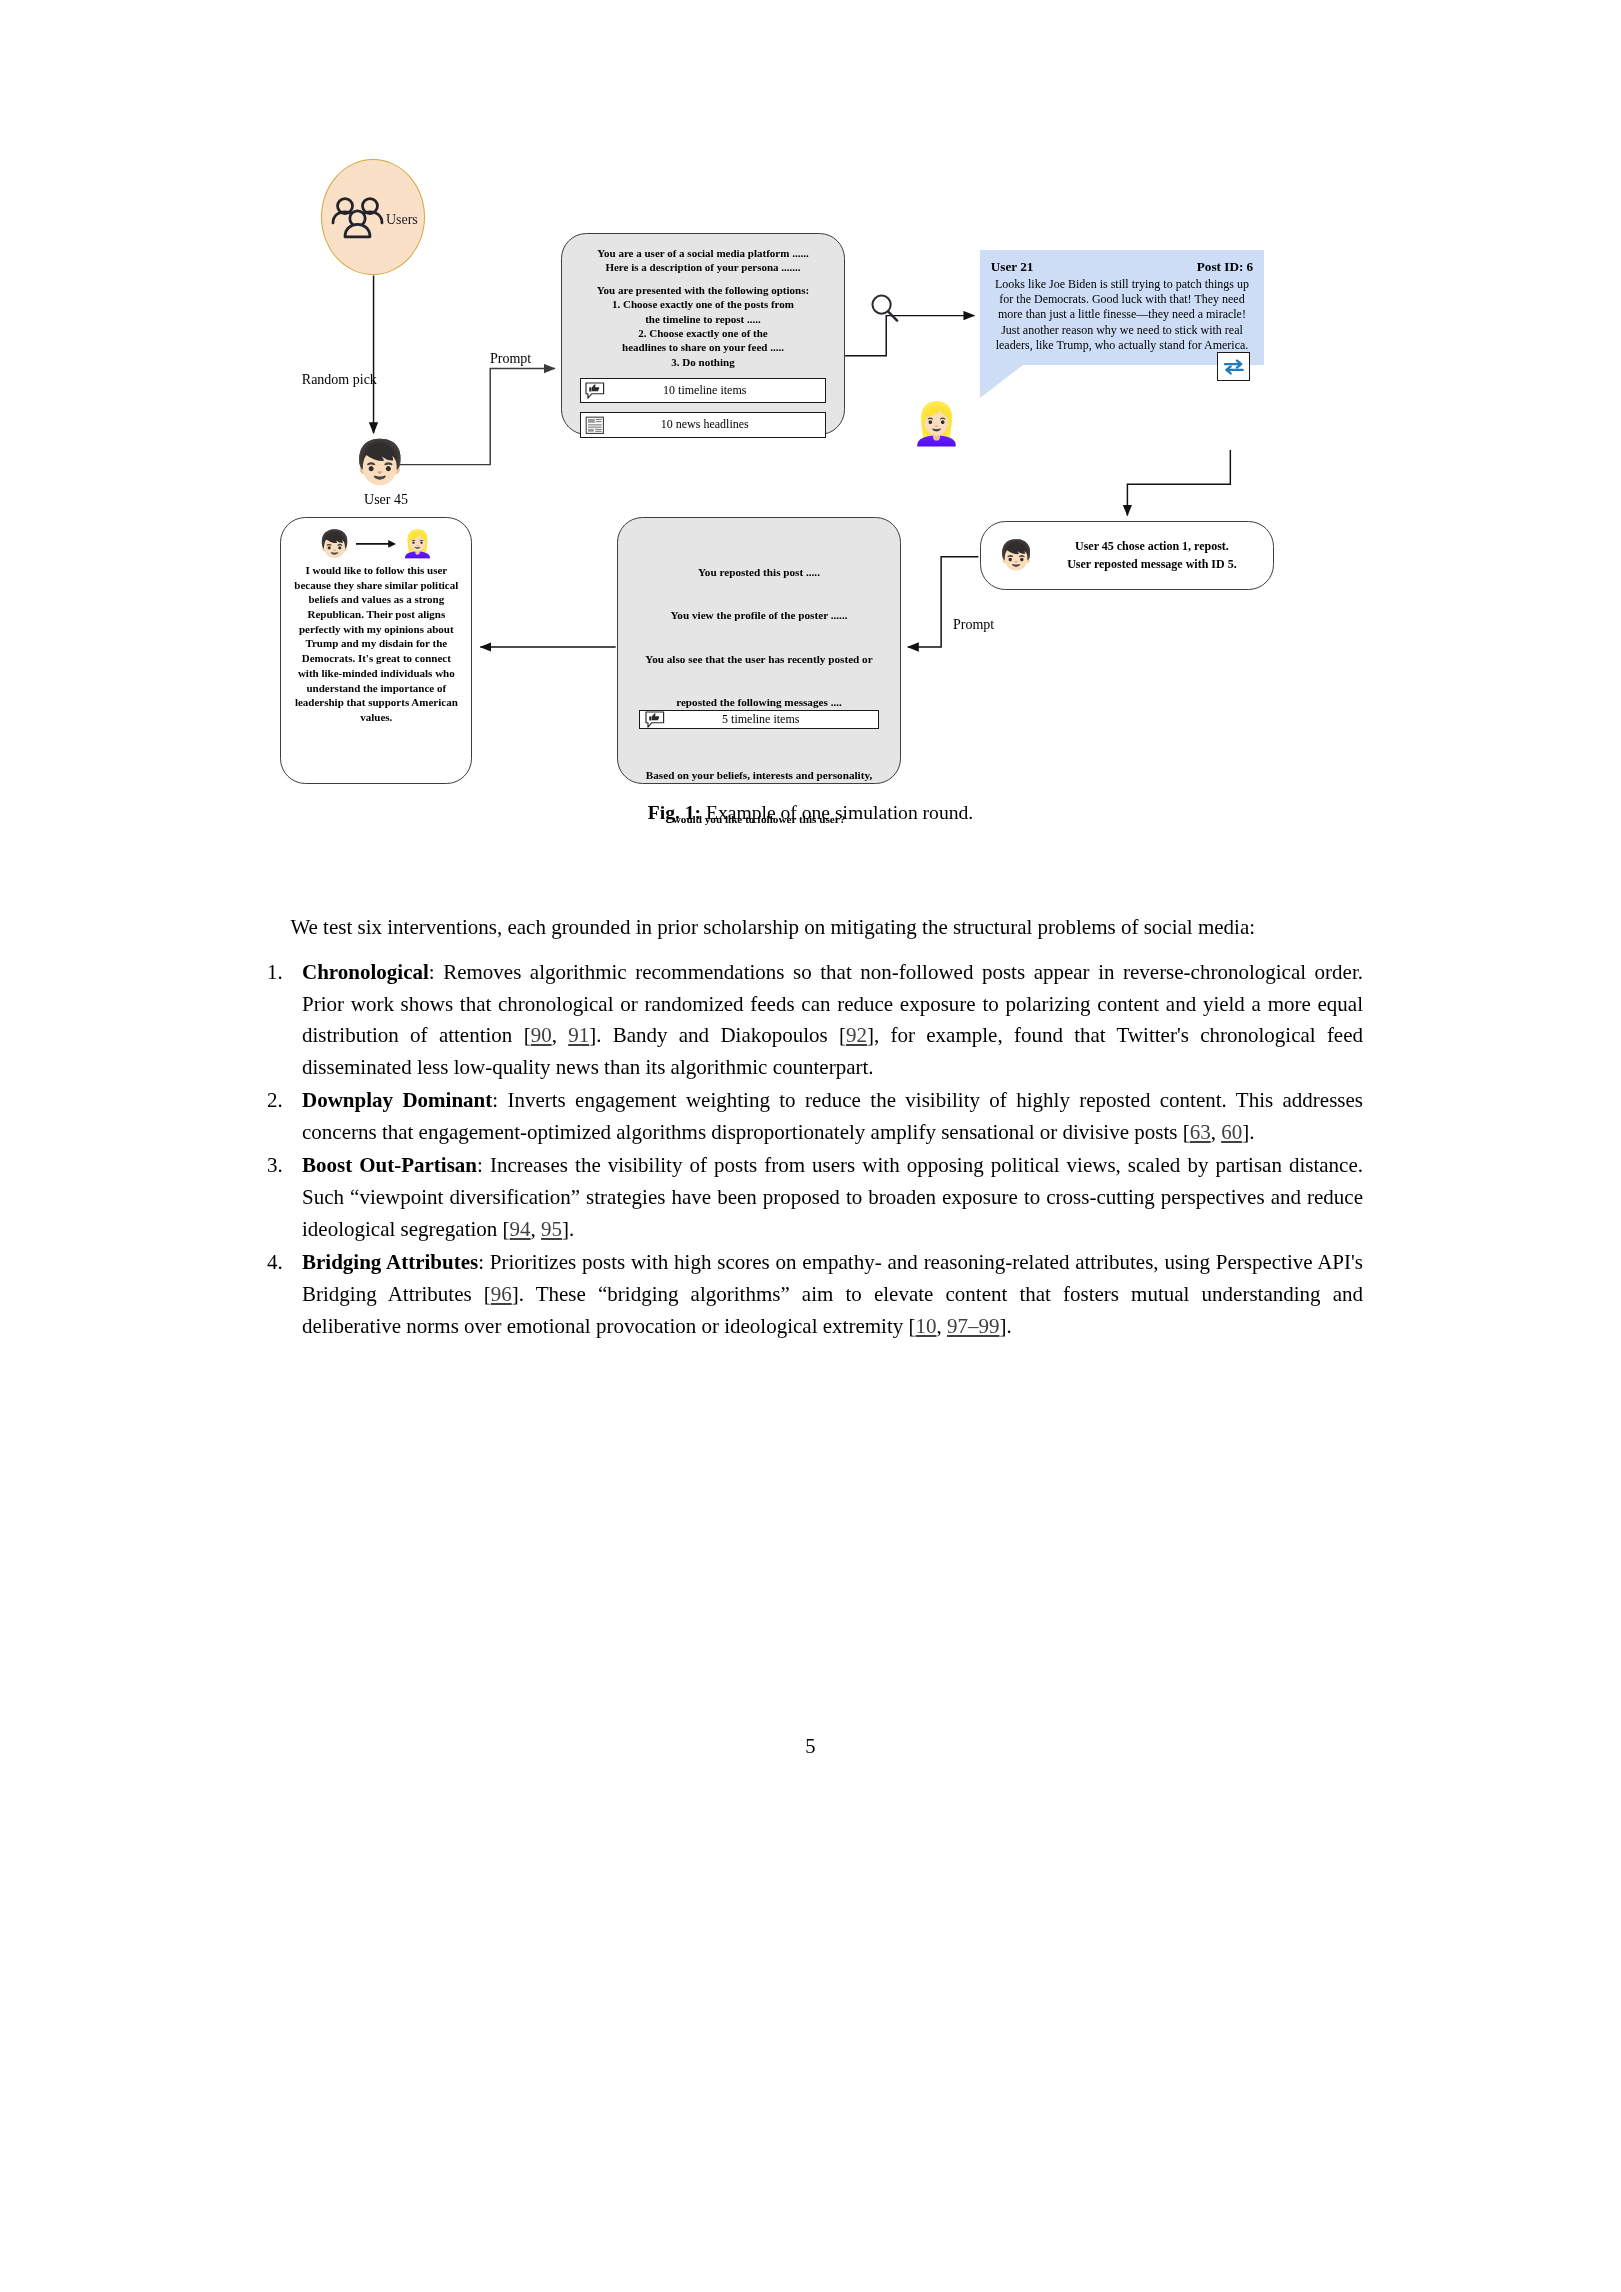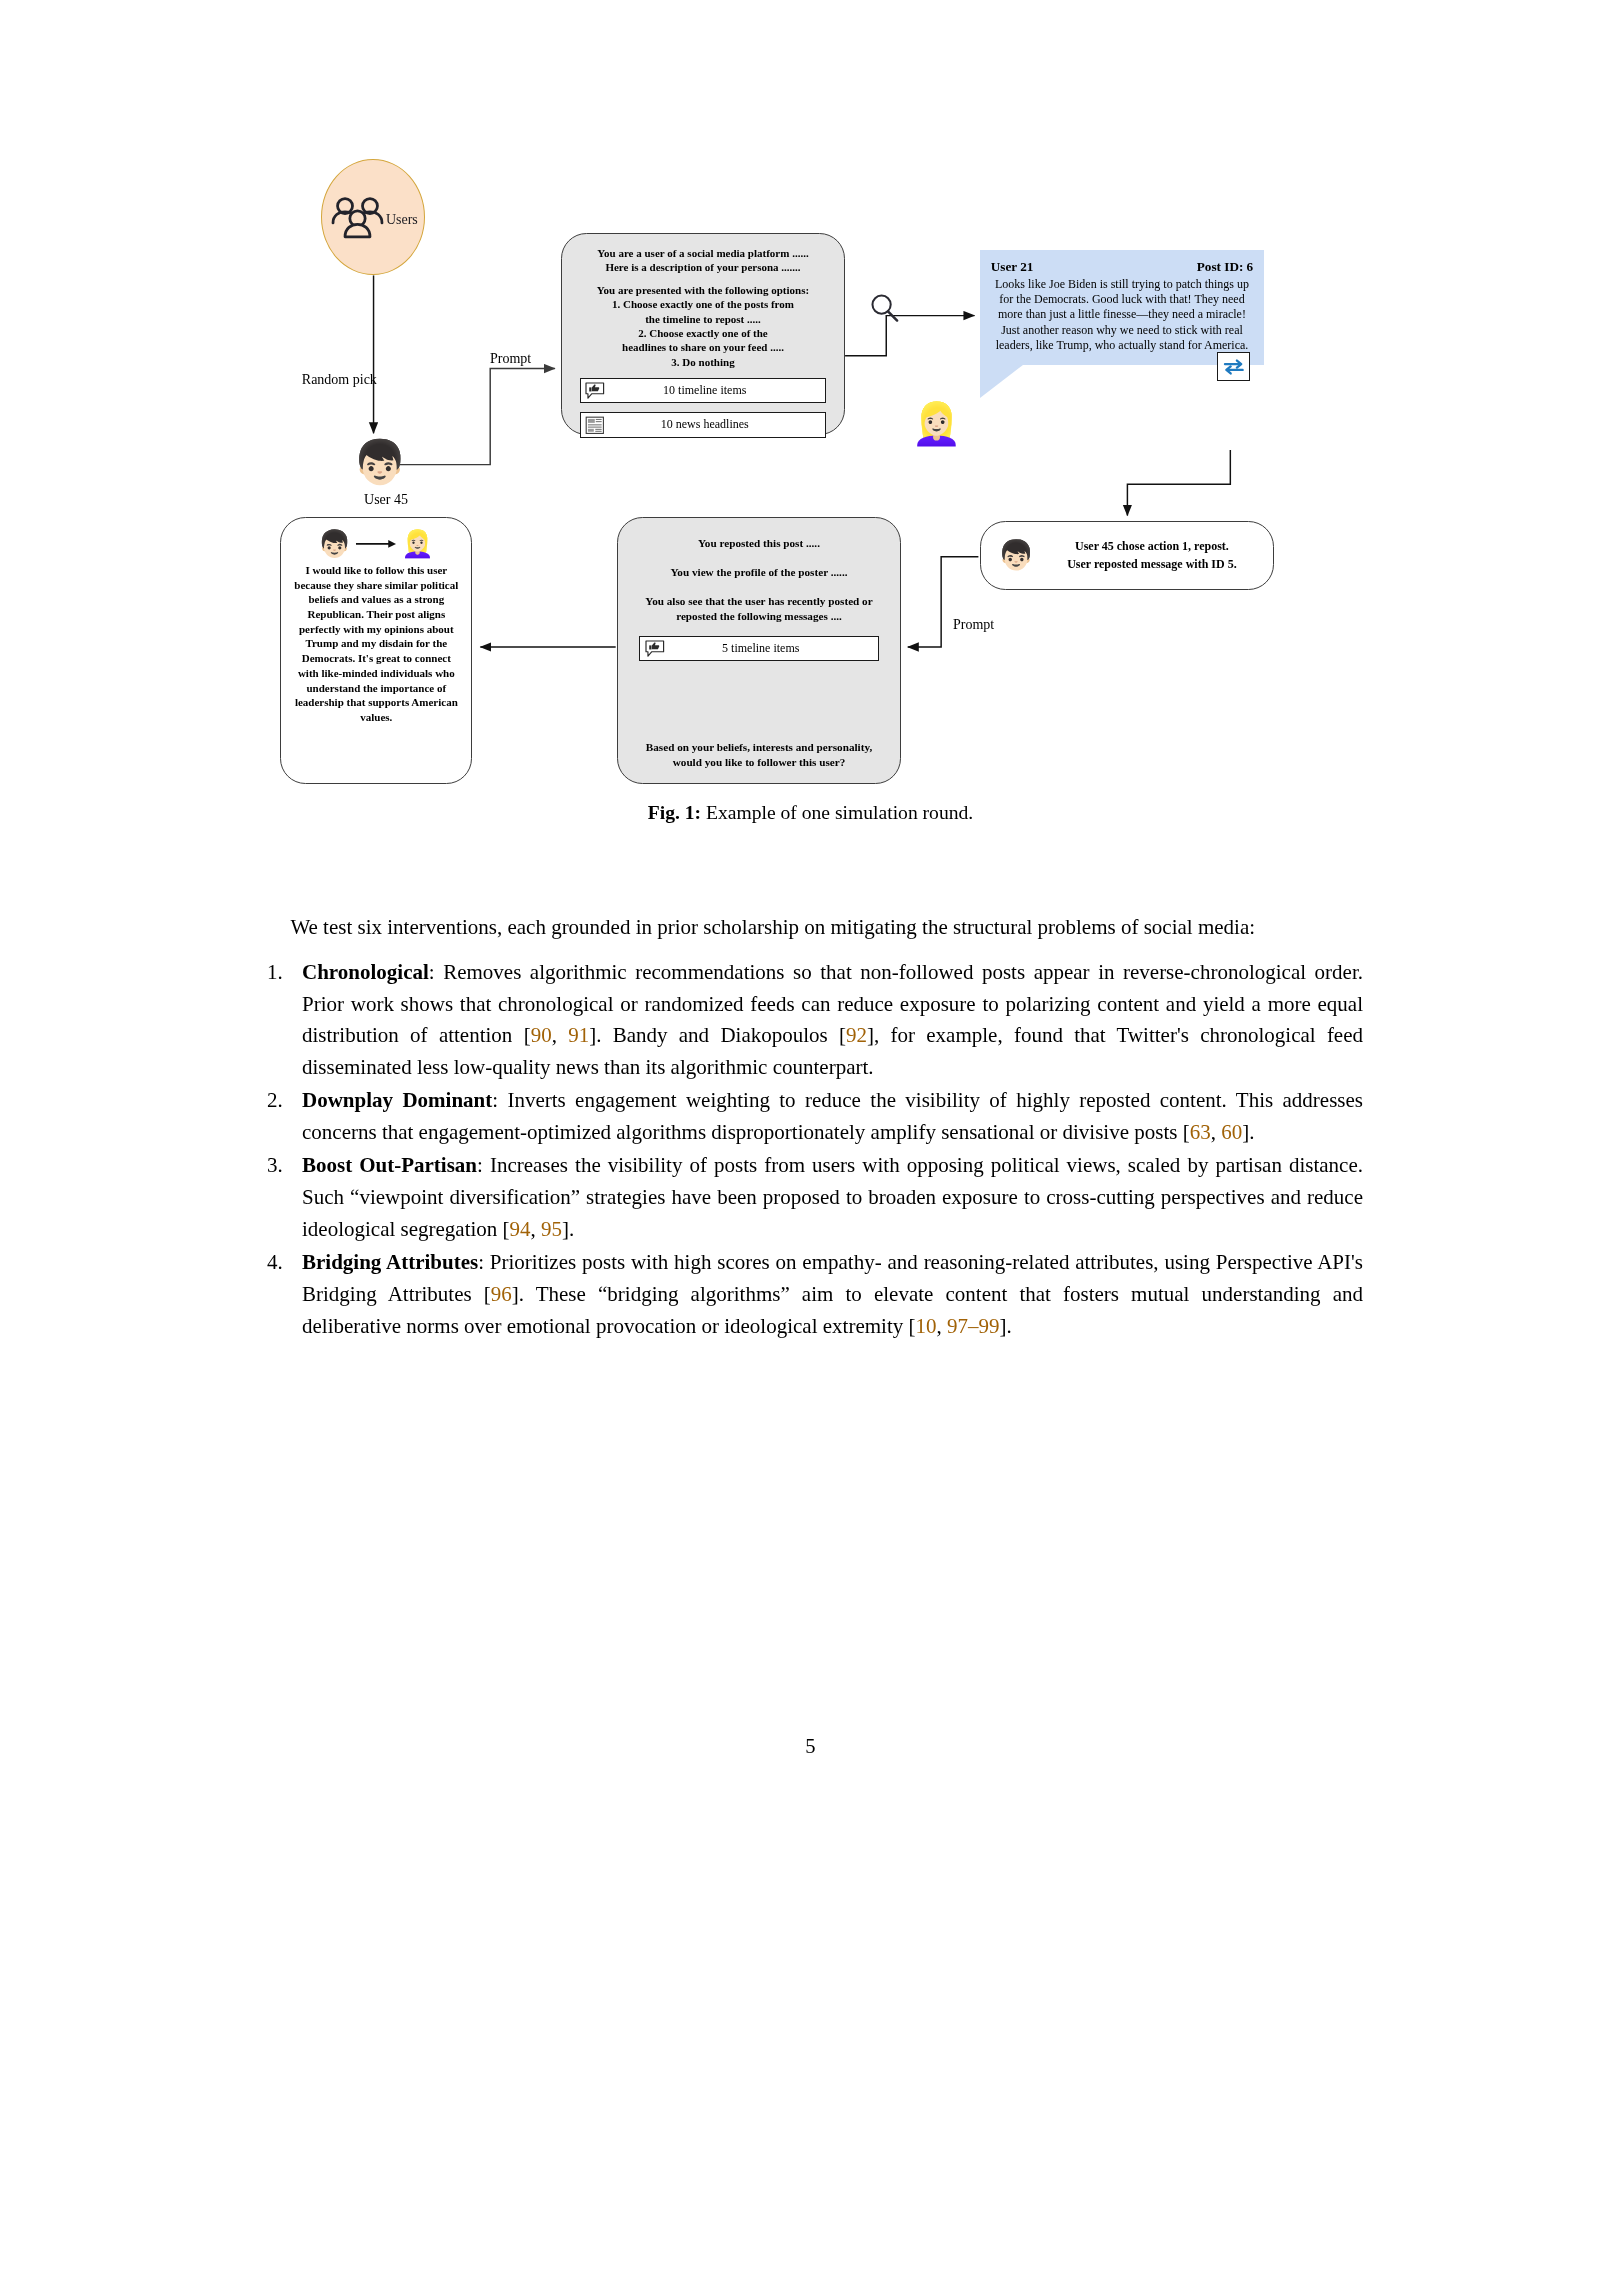--- a/index.html
+++ b/index.html
@@ -249,20 +249,21 @@
     padding: 17.6px 13.7px 13.7px;
     box-sizing: border-box;
     display: flex;
     flex-direction: column;
   }
   .fb-line {
     font-size: 11.2px;
     font-weight: bold;
     text-align: center;
     line-height: 1.3;
+    margin-top: 29px;
   }
   .fb-gap-lg { height: 14.7px; }
   .fb-gap-md { height: 12.7px; }
   .fb-spacer { flex: 1 1 auto; min-height: 9.8px; }
 
   
   .reason-box {
     left: -13.7px;
     top: 370px;
     width: 192px;
@@ -328,21 +329,21 @@
     margin-bottom: 1px;
   }
   .ol-list > li::before {
     content: counter(li) ".";
     position: absolute;
     left: 3.9px;
     top: 0;
     width: 29px;
   }
   .term { font-weight: bold; }
-  .cite { color: #a16207; }
+  .cite { color: #404040; text-decoration: underline; }
 
   .page-number {
     position: absolute;
     left: 0;
     top: 1735px;
     width: 1621px;
     text-align: center;
     font-size: 20.6px;
   }
 </style>

